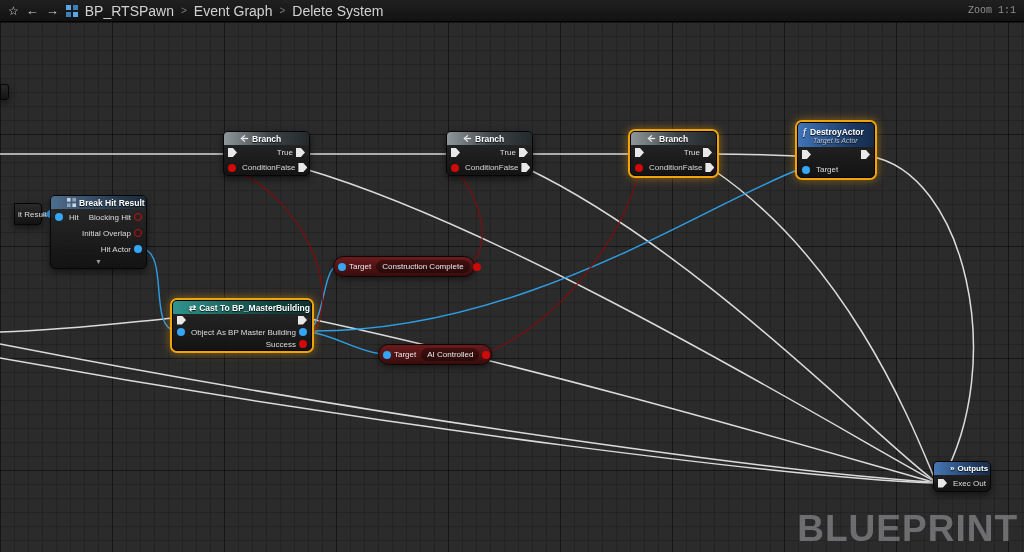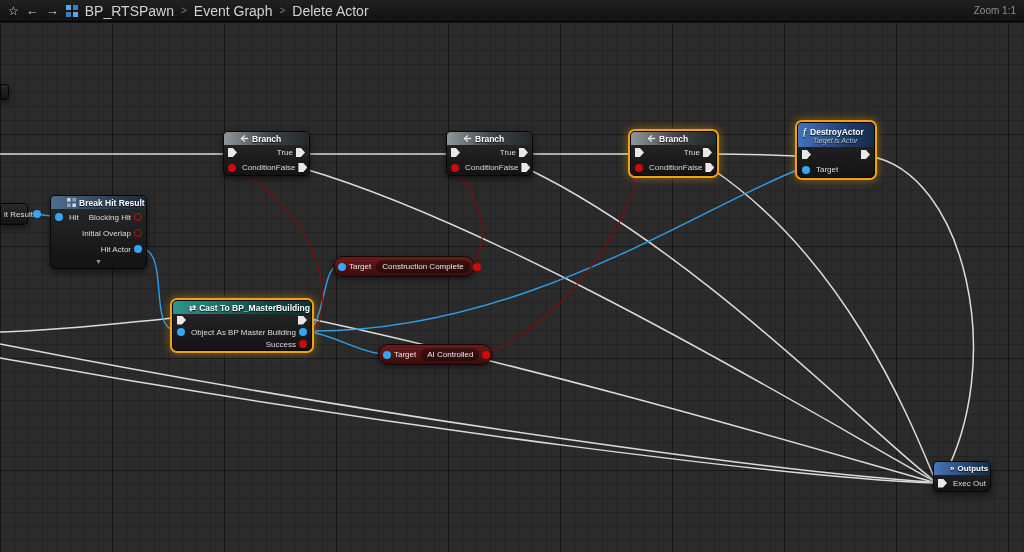--- a/index.html
+++ b/index.html
@@ -8,21 +8,21 @@
   .screen { position:relative; width:1024px; height:552px; }
 
   
   .toolbar { position:absolute; top:0; left:0; width:1024px; height:22px;
     background:linear-gradient(#202020,#121212); border-bottom:1px solid #000;
     display:flex; align-items:center; gap:7px; padding:0 8px; color:#c7c7c7; }
   .tb-glyph { font-size:13px; line-height:22px; color:#cfcfcf; cursor:default; }
   .tb-star { font-size:12px; color:#d8d8d8; }
   .crumb { font-size:14px; color:#d2d2d2; }
   .crumb-sep { font-size:10px; color:#7c7c7c; }
-  .zoom { margin-left:auto; font-size:10px; color:#8f8f8f; }
+  .zoom { margin-left:auto; font-size:10px; color:#8f8f8f;font-family:Liberation Mono, monospace; }
 
   
   .graph { position:absolute; top:22px; left:0; width:1024px; height:530px;
     background-color:#2b2b2b;
     background-image:
       linear-gradient(rgba(0,0,0,.38) 1px, transparent 1px),
       linear-gradient(90deg, rgba(0,0,0,.38) 1px, transparent 1px),
       linear-gradient(rgba(0,0,0,.16) 1px, transparent 1px),
       linear-gradient(90deg, rgba(0,0,0,.16) 1px, transparent 1px);
     background-size:112px 112px,112px 112px,14px 14px,14px 14px; }
@@ -86,21 +86,21 @@
     <svg width="12" height="12" viewBox="0 0 12 12">
       <rect x="0" y="0" width="5" height="5" fill="#5aa7e8"></rect>
         <rect x="7" y="0" width="5" height="5" fill="#3e7fb8"></rect>
       <rect x="0" y="7" width="5" height="5" fill="#3e7fb8"></rect>
         <rect x="7" y="7" width="5" height="5" fill="#5aa7e8"></rect>
     </svg>
     <span class="crumb">BP_RTSPawn</span>
     <span class="crumb-sep">&gt;</span>
     <span class="crumb">Event Graph</span>
     <span class="crumb-sep">&gt;</span>
-    <span class="crumb">Delete Actor</span>
+    <span class="crumb">Delete System</span>
     <span class="zoom">Zoom 1:1</span>
   </div>
 
   <div class="graph">
 
     <svg class="wires" width="1024" height="530" viewBox="0 0 1024 530">
       <g fill="none" stroke="#e5e5e5" stroke-width="1.5" opacity="0.95">
         <path d="M0,132 L226,132"></path>
         <path d="M305,132 C355,132 405,132 449,132"></path>
         <path d="M528,132 C565,132 600,132 633,132"></path>
@@ -123,21 +123,21 @@
       </g>
       <g fill="none" stroke="#8a0a0a" stroke-width="1.2" opacity="0.9">
         <path d="M306,321 C350,275 300,172 232,148"></path>
         <path d="M468,244 C498,222 474,165 455,148"></path>
         <path d="M484,332 C565,300 628,205 639,148"></path>
       </g>
     </svg>
 
     <div class="node" style="left:0;top:62px;width:9px;height:16px;border-radius:0 3px 3px 0"></div>
 
-    <div class="node partial" style="left:0;top:181px;width:28px;height:22px">
+    <div class="node partial" style="left:14px;top:181px;width:28px;height:22px">
       <span class="plabel">it Result</span>
       <span class="pin blue"></span>
     </div>
 
     <div class="node" style="left:50px;top:173px;width:97px">
       <div class="nh hdr-break">
         <svg class="nicon" viewBox="0 0 10 10">
           <rect x="0" y="0" width="4" height="4" fill="#cbd6e2"></rect>
             <rect x="6" y="0" width="4" height="4" fill="#8fa3b8"></rect>
           <rect x="0" y="6" width="4" height="4" fill="#8fa3b8"></rect>
@@ -336,14 +336,15 @@
         <span>Outputs</span>
       </div>
       <div class="row r16">
         <span class="l">
             <span class="exec"></span>
           <span class="plabel">Exec Out</span>
           </span>
       </div>
     </div>
 
+    <div class="watermark">BLUEPRINT</div>
   </div>
 </div>
 
 </body></html>

